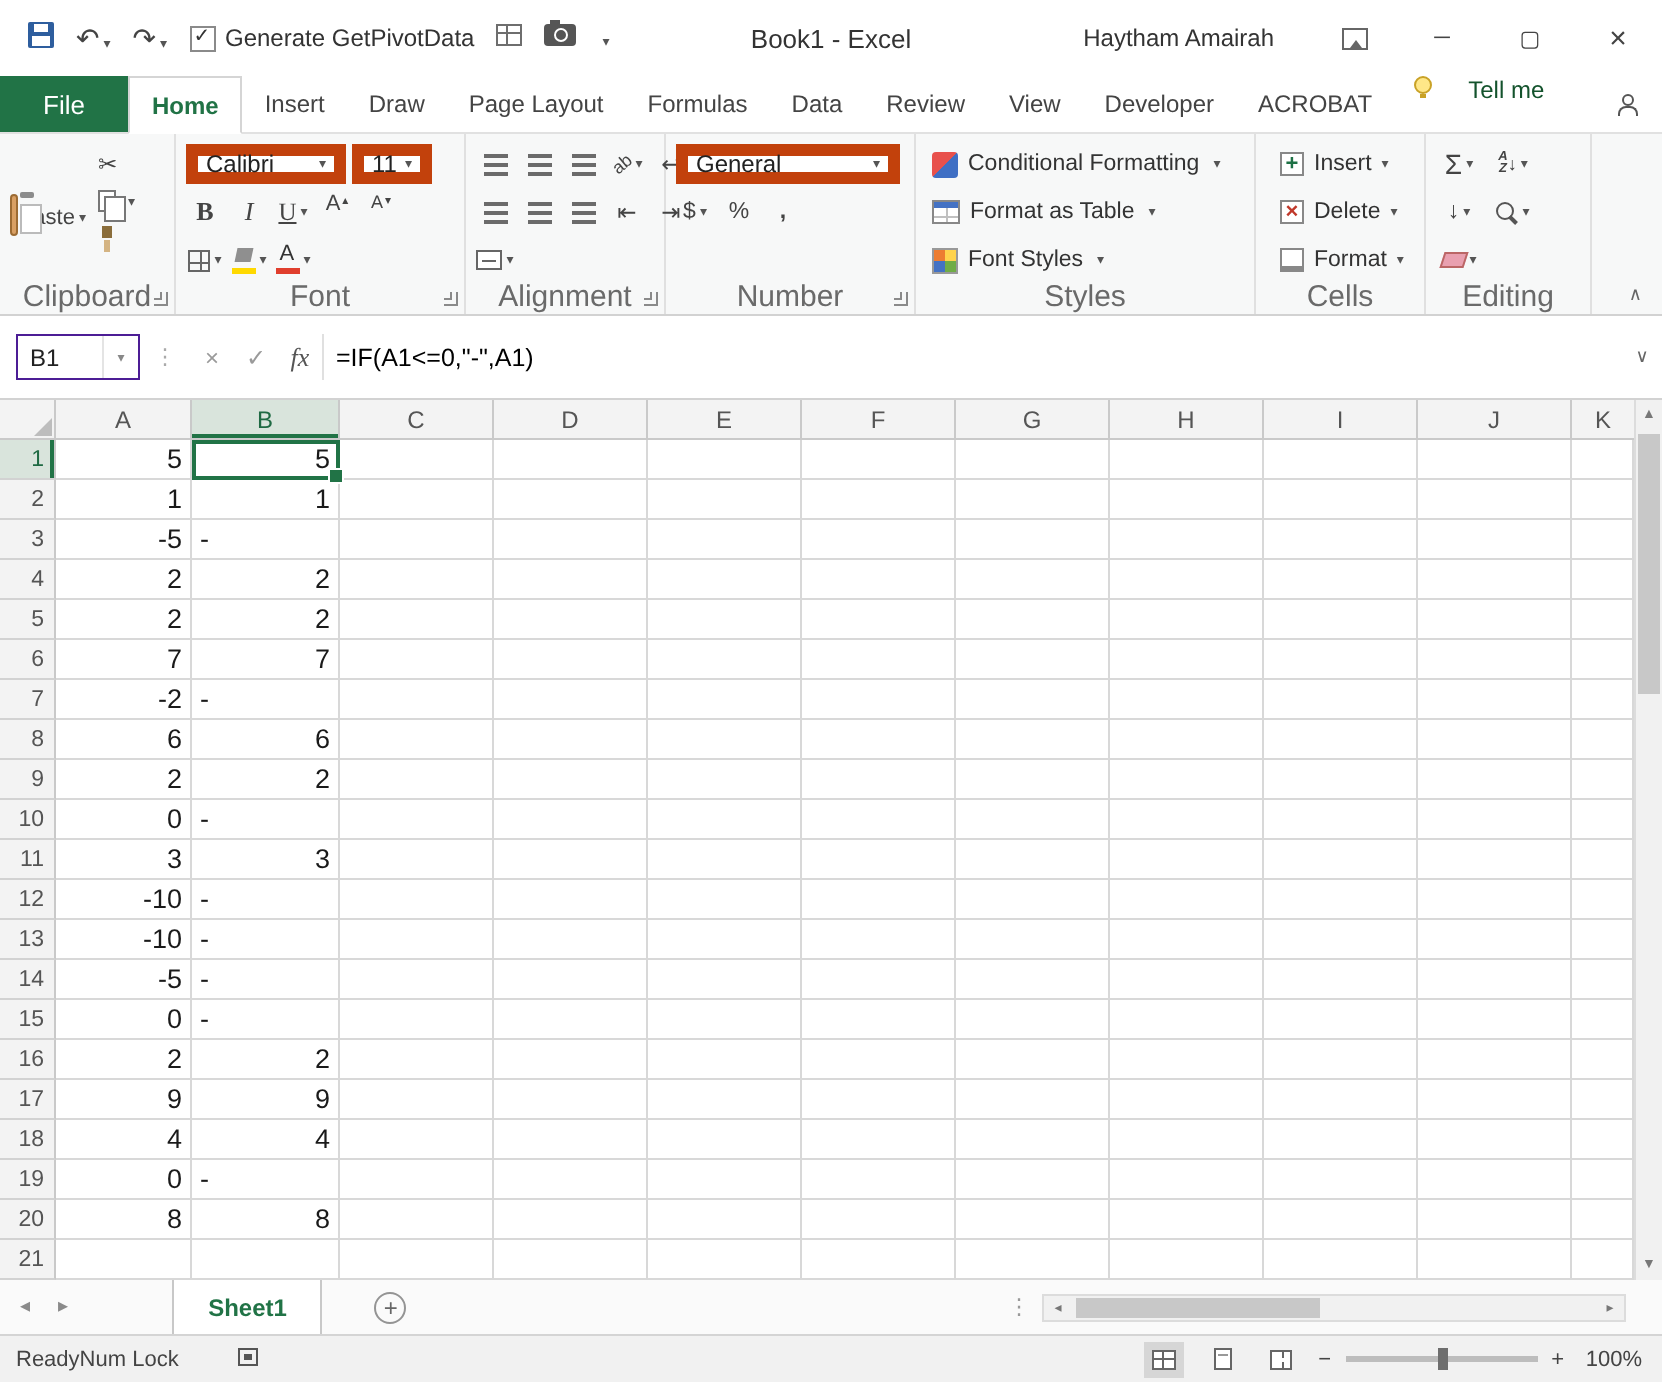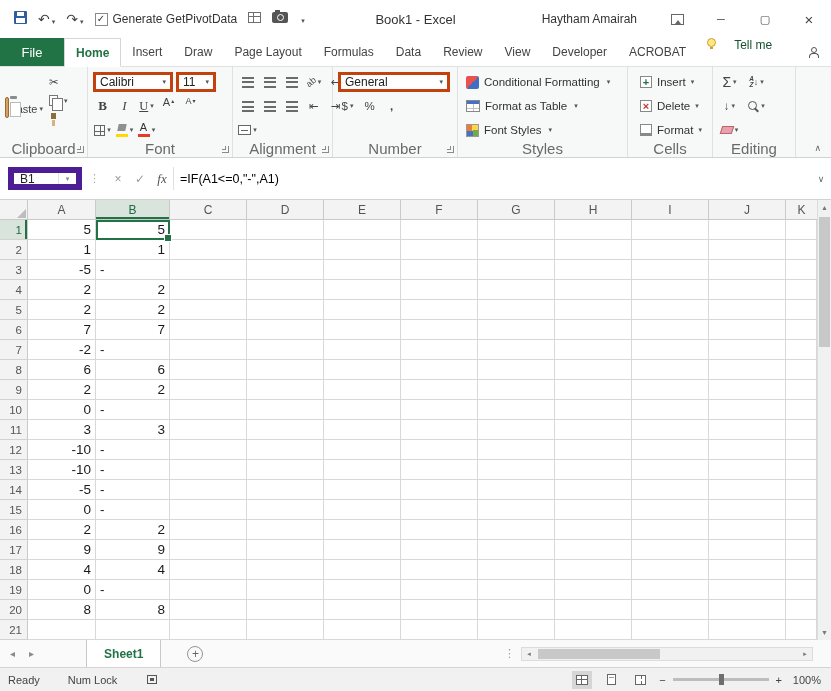--- a/index.html
+++ b/index.html
@@ -49,21 +49,21 @@
 
   
   .ribbon{height:91px;background:#f7f8f8;display:flex;border-bottom:1px solid #d2d2d2;position:relative;font-size:11.5px;color:#444}
   .rgroup{position:relative;display:flex;flex-direction:column;border-right:1px solid #e0e0e0;flex:none}
   .rg-body{flex:1;padding:3px 5px 0 5px}
   .rg-label{height:15px;font-size:15px;color:#6a6a6a;text-align:center;line-height:13px;position:relative}
   .launcher{position:absolute;right:3px;bottom:4px;width:7px;height:7px;border-right:1px solid #8a8a8a;border-bottom:1px solid #8a8a8a}
   .launcher::before{content:"";position:absolute;right:2px;bottom:2px;width:3px;height:3px;border-right:1px solid #8a8a8a;border-bottom:1px solid #8a8a8a}
   .rrow{display:flex;align-items:center;height:24px;gap:3px}
   .rbtn{display:inline-flex;align-items:center;justify-content:center;min-width:19px;height:20px;color:#444}
-  .combo{display:flex;align-items:center;justify-content:space-between;background:#fff;border:3px solid #c2410c;height:20px;padding:0 4px;font-size:12px;color:#222}
+  .combo{display:flex;align-items:center;justify-content:space-between;background:#fff;border:6px solid #c2410c;height:20px;padding:0 4px;font-size:12px;color:#222}
   .g-clipboard{width:88px}.g-font{width:145px}.g-align{width:100px}.g-number{width:125px}.g-styles{width:170px}.g-cells{width:85px}.g-editing{width:83px}
   .clip-body{display:flex;gap:6px;padding-top:5px}
   .paste-btn{display:flex;align-items:center;width:38px}
   .icon-paste{width:17px;height:21px;background:#d9a064;border:1px solid #9c6b33;border-radius:2px;position:relative}
   .icon-paste::before{content:"";position:absolute;left:4px;top:-2px;width:7px;height:3px;background:#8c8c8c;border-radius:1px}
   .icon-paste::after{content:"";position:absolute;left:4px;top:4px;width:9px;height:13px;background:#fff;border:1px solid #bbb}
   .paste-lbl{font-size:11px;color:#444;margin-top:3px;display:flex;align-items:center}
   .clip-col{display:flex;flex-direction:column;gap:2px;padding-top:1px}
   .clip-col .rbtn{height:17px;justify-content:flex-start}
   .icon-copy{width:9px;height:11px;border:1px solid #777;background:#fff;position:relative;display:inline-block;margin-right:4px}
@@ -105,21 +105,21 @@
   .sum-glyph{font-size:14px;color:#444}
   .icon-sort{display:inline-flex;flex-direction:column;font-size:6.5px;line-height:6px;color:#444;font-weight:bold}
   .icon-mag{width:11px;height:11px;position:relative;display:inline-block}
   .icon-mag::before{content:"";position:absolute;top:0;left:0;width:7px;height:7px;border:1.5px solid #555;border-radius:50%}
   .icon-mag::after{content:"";position:absolute;bottom:1px;right:0;width:5px;height:2px;background:#555;transform:rotate(45deg)}
   .icon-eraser{width:12px;height:8px;background:#e9a0b0;border:1px solid #b66;transform:skewX(-18deg);display:inline-block}
   .ribbon-collapse{position:absolute;right:10px;bottom:4px;font-size:9px;color:#666}
 
   
   .formulabar{height:42px;background:#fff;border-bottom:1px solid #d2d2d2;display:flex;align-items:center;padding:0 0 0 8px}
-  .namebox{width:74px;height:23px;border:6px solid #4c1d95;background:#fff;display:flex;align-items:center;font-size:12px;color:#222}
+  .namebox{width:62px;height:23px;border:1px solid #4c1d95;background:#fff;display:flex;align-items:center;font-size:12px;color:#222}
   .namebox .nb-text{padding-left:6px;flex:1}
   .nb-arrow{width:18px;text-align:center;color:#888;font-size:7px;border-left:1px solid #e4e4e4;align-self:stretch;display:flex;align-items:center;justify-content:center}
   .fb-dots{color:#aaa;font-size:11px;padding:0 7px}
   .fb-btn{width:22px;height:22px;display:inline-flex;align-items:center;justify-content:center;color:#9a9a9a;font-size:12px}
   .fb-fx{color:#555;font-style:italic;font-family:"Liberation Serif",serif;font-size:13px}
   .fb-formula{flex:1;height:23px;border-left:1px solid #e0e0e0;display:flex;align-items:center;padding-left:6px;font-size:12.5px;color:#000;white-space:nowrap;overflow:hidden}
   .fb-expand{width:20px;text-align:center;color:#666;font-size:9px}
 
   
   .grid{position:relative;height:440px;background:#fff;overflow:hidden}
@@ -151,21 +151,21 @@
   .sb-spacer{flex:1}
   .sb-split{align-self:center;color:#999;font-size:11px;padding:0 6px}
   .hscroll{align-self:center;display:flex;align-items:center;width:292px;height:14px;background:#f1f1f1;border:1px solid #dcdcdc;margin-right:18px}
   .hs-btn{width:14px;text-align:center;color:#777;font-size:7px}
   .hs-track{flex:1;position:relative;height:100%}
   .hs-thumb{position:absolute;left:2px;top:1px;height:10px;width:122px;background:#c8c8c8}
 
   
   .statusbar{height:23px;background:#f1f1f1;display:flex;align-items:center;font-size:11px;color:#444}
   .sb-ready{padding-left:8px}
-  .sb-numlock{margin-left:28px}
+  .sb-numlock{}
   .icon-macro{margin-left:30px;width:10px;height:9px;border:1px solid #555;position:relative;display:inline-block}
   .icon-macro::after{content:"";position:absolute;top:2px;left:2px;width:4px;height:3px;background:#555}
   .sb-right{margin-left:auto;display:flex;align-items:center;gap:9px;padding-right:10px}
   .viewbtn{width:20px;height:18px;display:flex;align-items:center;justify-content:center}
   .viewbtn.active{background:#d6d6d6}
   .icon-vnormal{width:12px;height:10px;border:1px solid #666;background:#fff;position:relative}
   .icon-vnormal::before{content:"";position:absolute;left:4px;top:0;bottom:0;width:1px;background:#666}
   .icon-vnormal::after{content:"";position:absolute;top:3px;left:0;right:0;height:1px;background:#666}
   .icon-vpage{width:9px;height:11px;border:1px solid #666;background:#fff;position:relative}
   .icon-vpage::after{content:"";position:absolute;top:2px;left:1px;right:1px;height:1px;background:#999}

